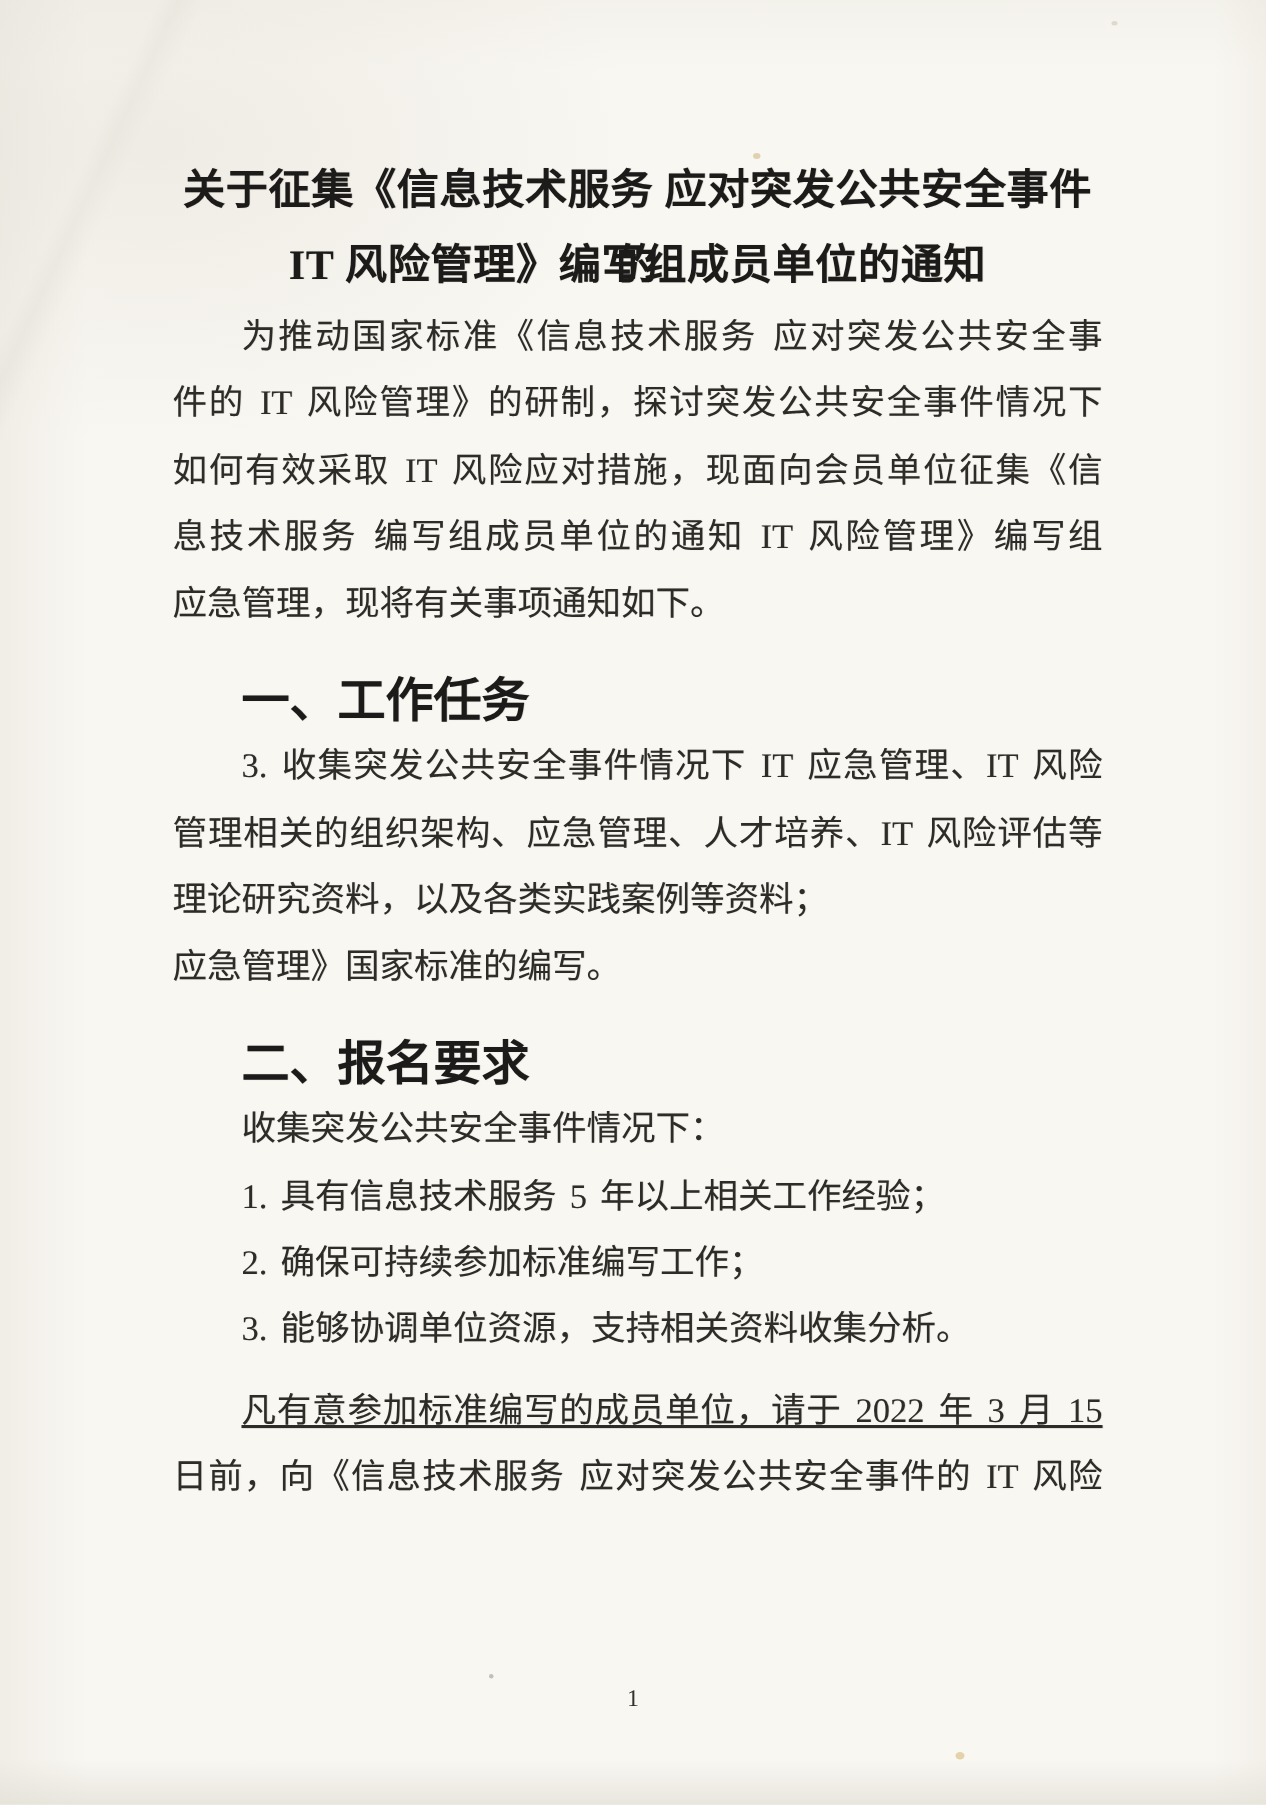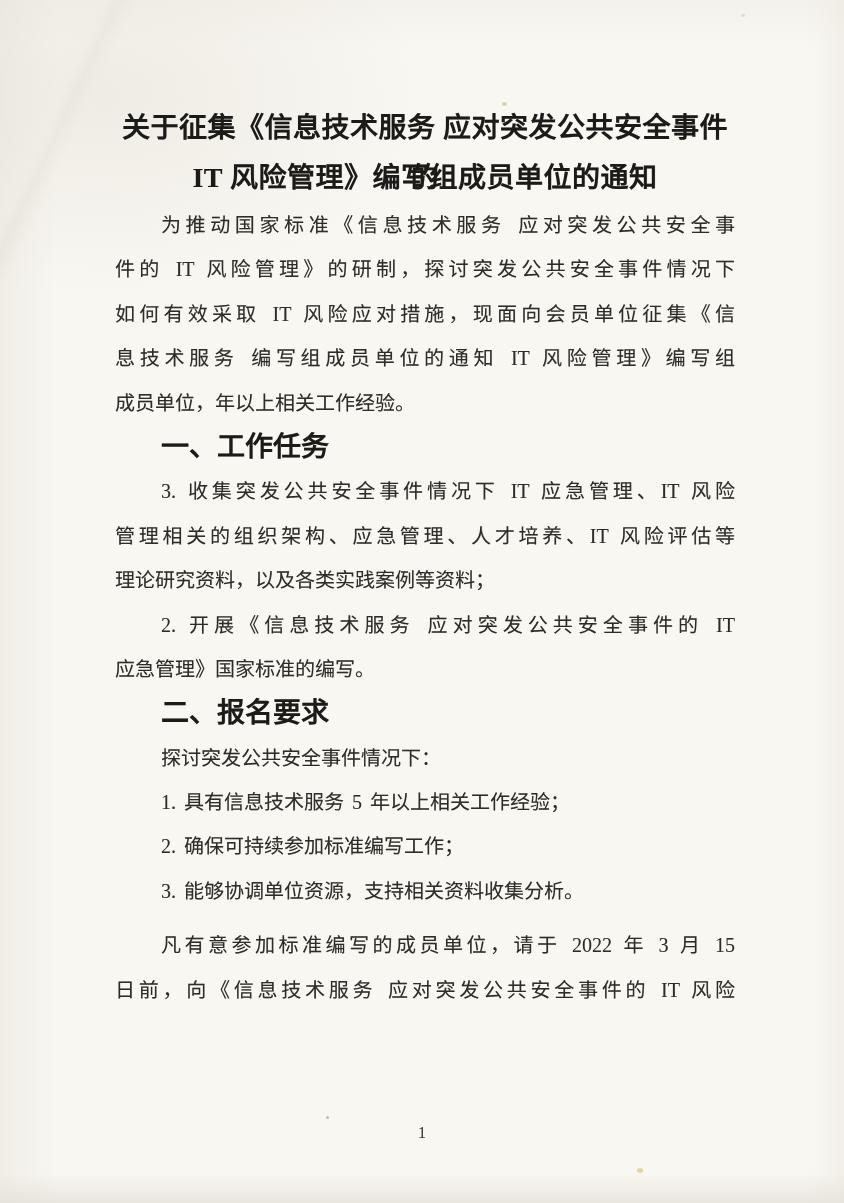--- a/index.html
+++ b/index.html
@@ -49,37 +49,38 @@
     font-weight: 700;
     font-size: 28px;
     color: var(--heading-ink);
     letter-spacing: 0.5px;
     text-shadow: 0.3px 0.3px 0.6px rgba(40,38,35,0.35);
   }
 
   .line {
     height: 44.4px;
     line-height: 44.4px;
-    font-size: 20px;
+    font-size: 23px;
     word-spacing: 3px;
     text-align: left;
     text-shadow: 0.3px 0.3px 0.5px rgba(90,85,78,0.35);
     white-space: normal;
   }
   .line.indent { padding-left: 46px; }
   .line.jl { text-align: justify; text-align-last: justify; }
-  .line.gap-top { margin-top: 10px; }
+  .line.gap-top { margin-top: 10px; text-decoration: underline; }
 
   .line.heading {
     font-family: Liberation Serif, serif;
     font-weight: 700;
-    font-size: 28px;
+    font-size: 32px;
     color: var(--heading-ink);
     padding-left: 46px;
     text-shadow: 0.3px 0.3px 0.6px rgba(40,38,35,0.3);
+    margin-top: 20px;
   }
 
   .page-number {
     position: absolute;
     left: 0; top: 1122px;
     width: 100%;
     height: 22px;
     line-height: 22px;
     text-align: center;
     font-size: 16px;
@@ -97,33 +98,32 @@
   <div class="speck s4"></div>
 
   <div class="doc">
     <div class="title-line">关于征集《信息技术服务 应对突发公共安全事件的</div>
     <div class="title-line">IT 风险管理》编写组成员单位的通知</div>
 
     <div class="line indent jl">为推动国家标准《信息技术服务 应对突发公共安全事</div>
     <div class="line jl">件的 IT 风险管理》的研制，探讨突发公共安全事件情况下</div>
     <div class="line jl">如何有效采取 IT 风险应对措施，现面向会员单位征集《信</div>
     <div class="line jl">息技术服务 编写组成员单位的通知 IT 风险管理》编写组</div>
-    <div class="line">成员单位，年以上相关工作经验。</div>
+    <div class="line">应急管理，现将有关事项通知如下。</div>
 
     <div class="line heading">一、工作任务</div>
 
     <div class="line indent jl">3. 收集突发公共安全事件情况下 IT 应急管理、IT 风险</div>
     <div class="line jl">管理相关的组织架构、应急管理、人才培养、IT 风险评估等</div>
     <div class="line">理论研究资料，以及各类实践案例等资料；</div>
-    <div class="line indent jl">2. 开展《信息技术服务 应对突发公共安全事件的 IT</div>
     <div class="line">应急管理》国家标准的编写。</div>
 
     <div class="line heading">二、报名要求</div>
 
-    <div class="line indent">探讨突发公共安全事件情况下：</div>
+    <div class="line indent">收集突发公共安全事件情况下：</div>
     <div class="line indent">1. 具有信息技术服务 5 年以上相关工作经验；</div>
     <div class="line indent">2. 确保可持续参加标准编写工作；</div>
     <div class="line indent">3. 能够协调单位资源，支持相关资料收集分析。</div>
 
     <div class="line indent jl gap-top">凡有意参加标准编写的成员单位，请于 2022 年 3 月 15</div>
     <div class="line jl">日前，向《信息技术服务 应对突发公共安全事件的 IT 风险</div>
   </div>
 
   <div class="page-number">1</div>
 </div>

